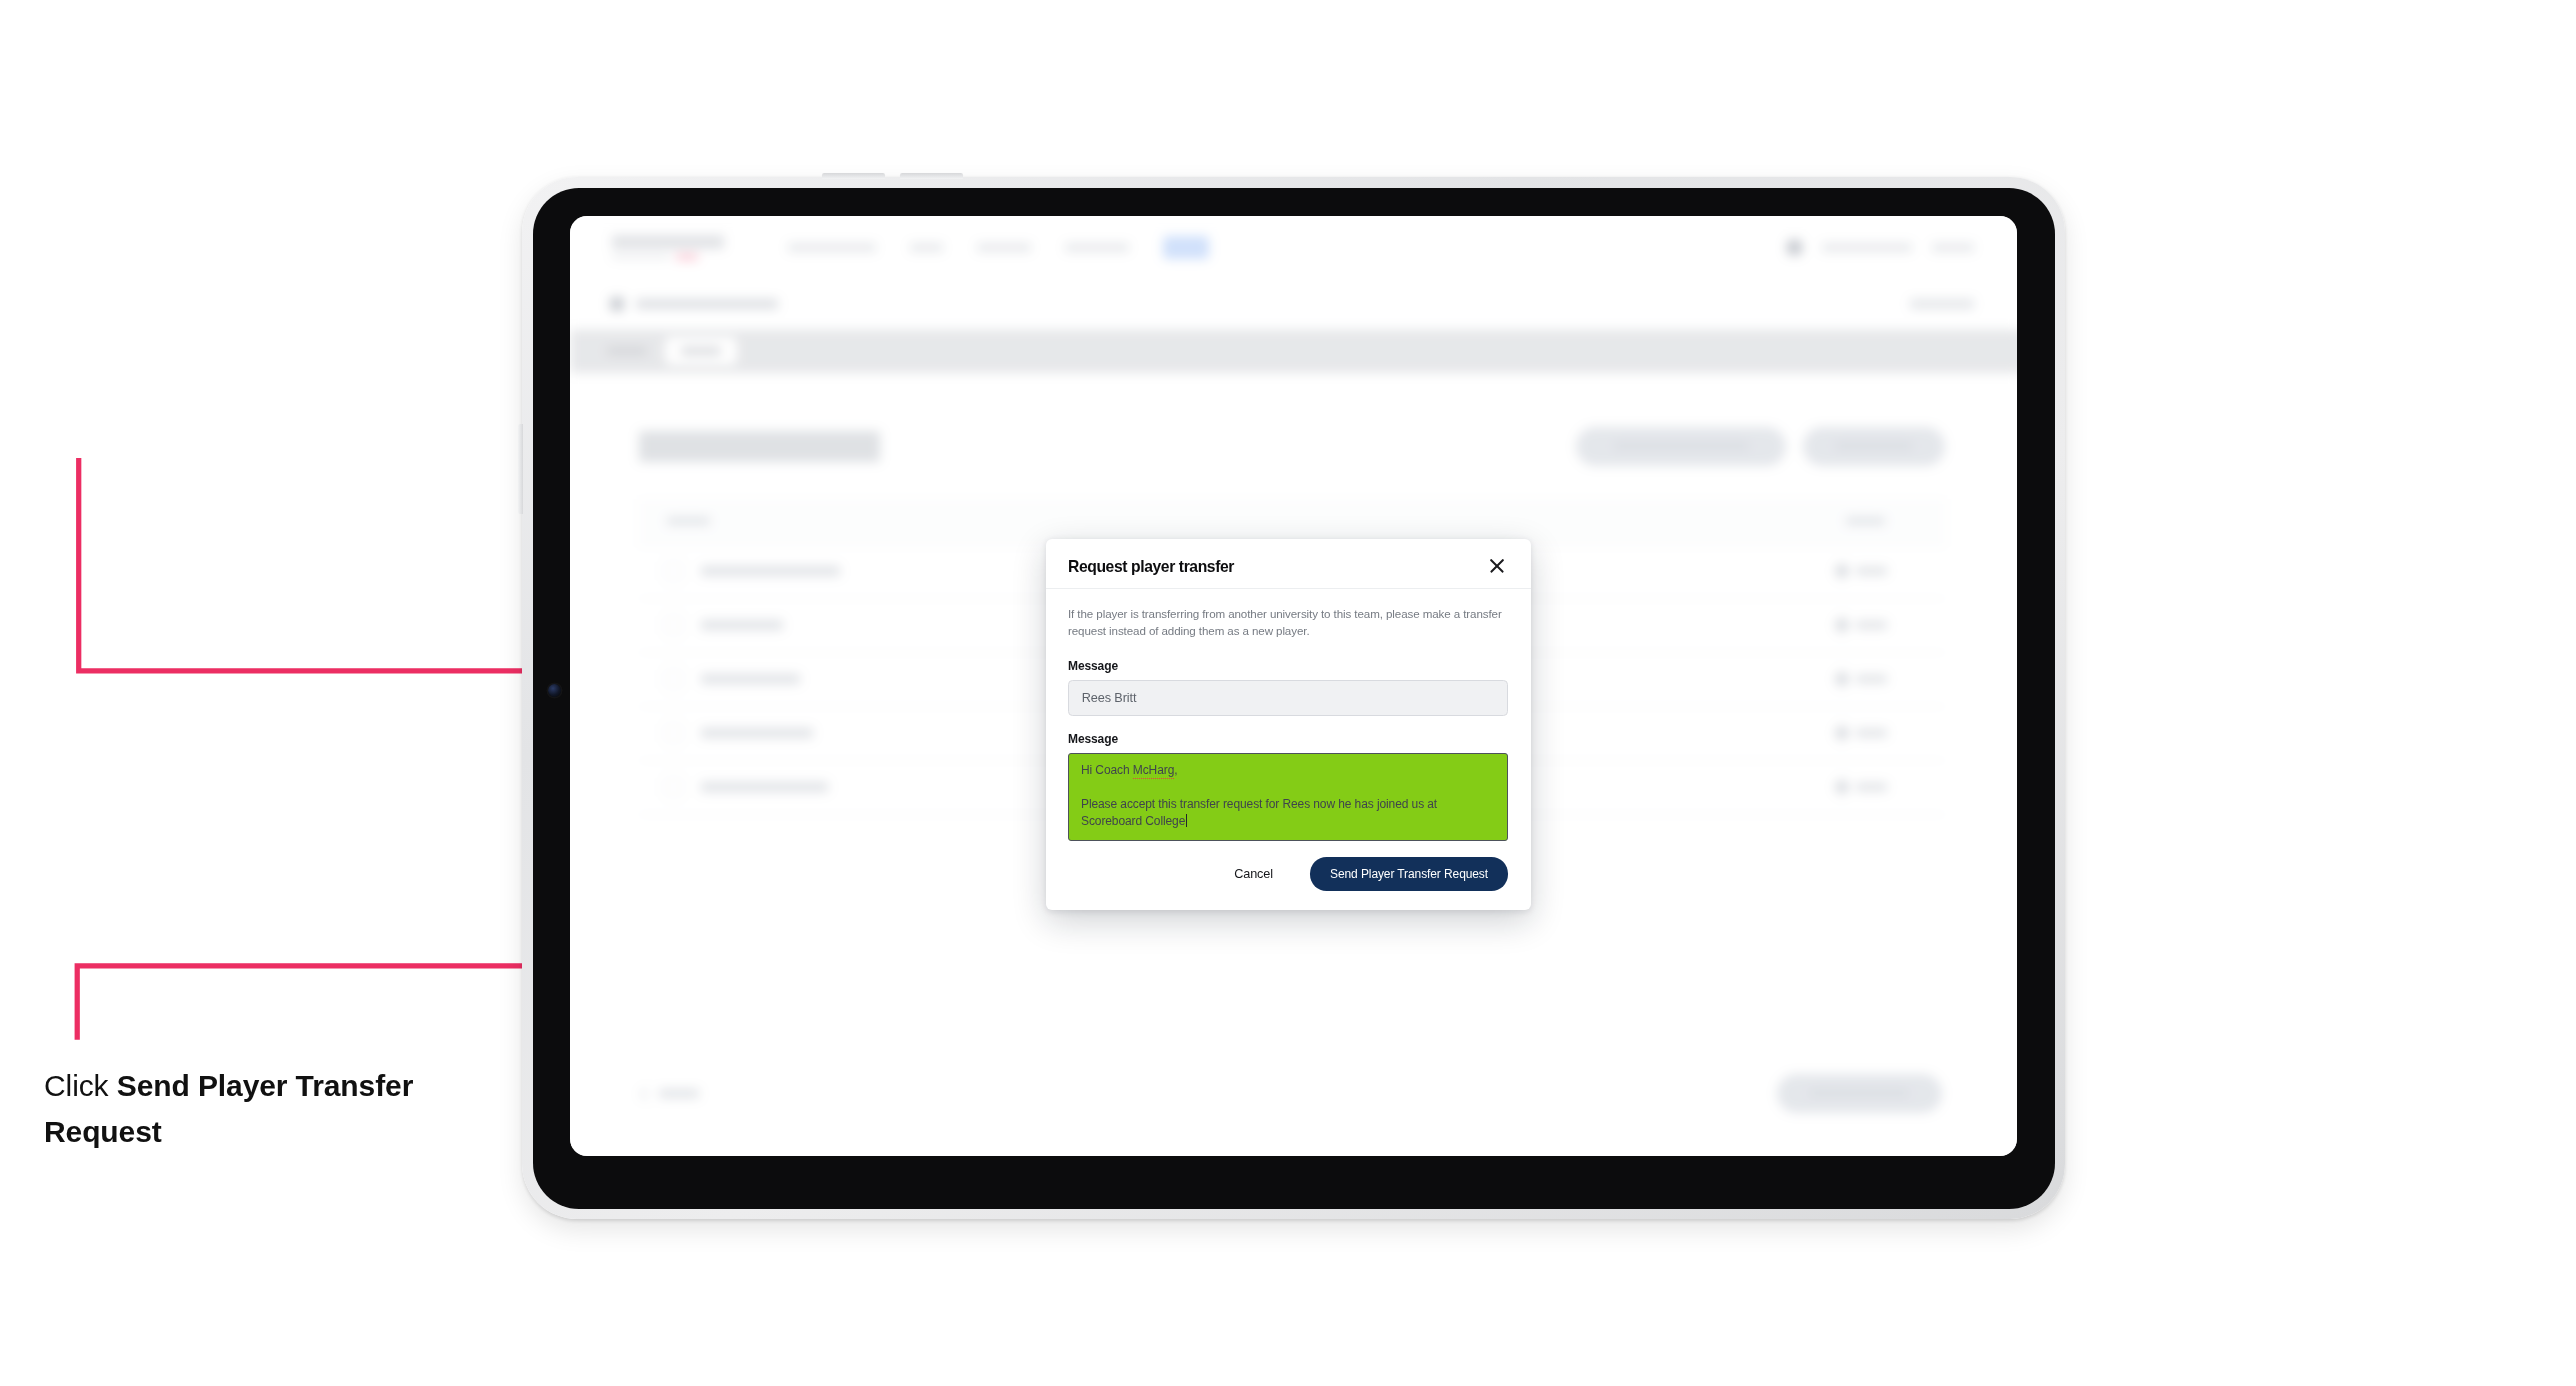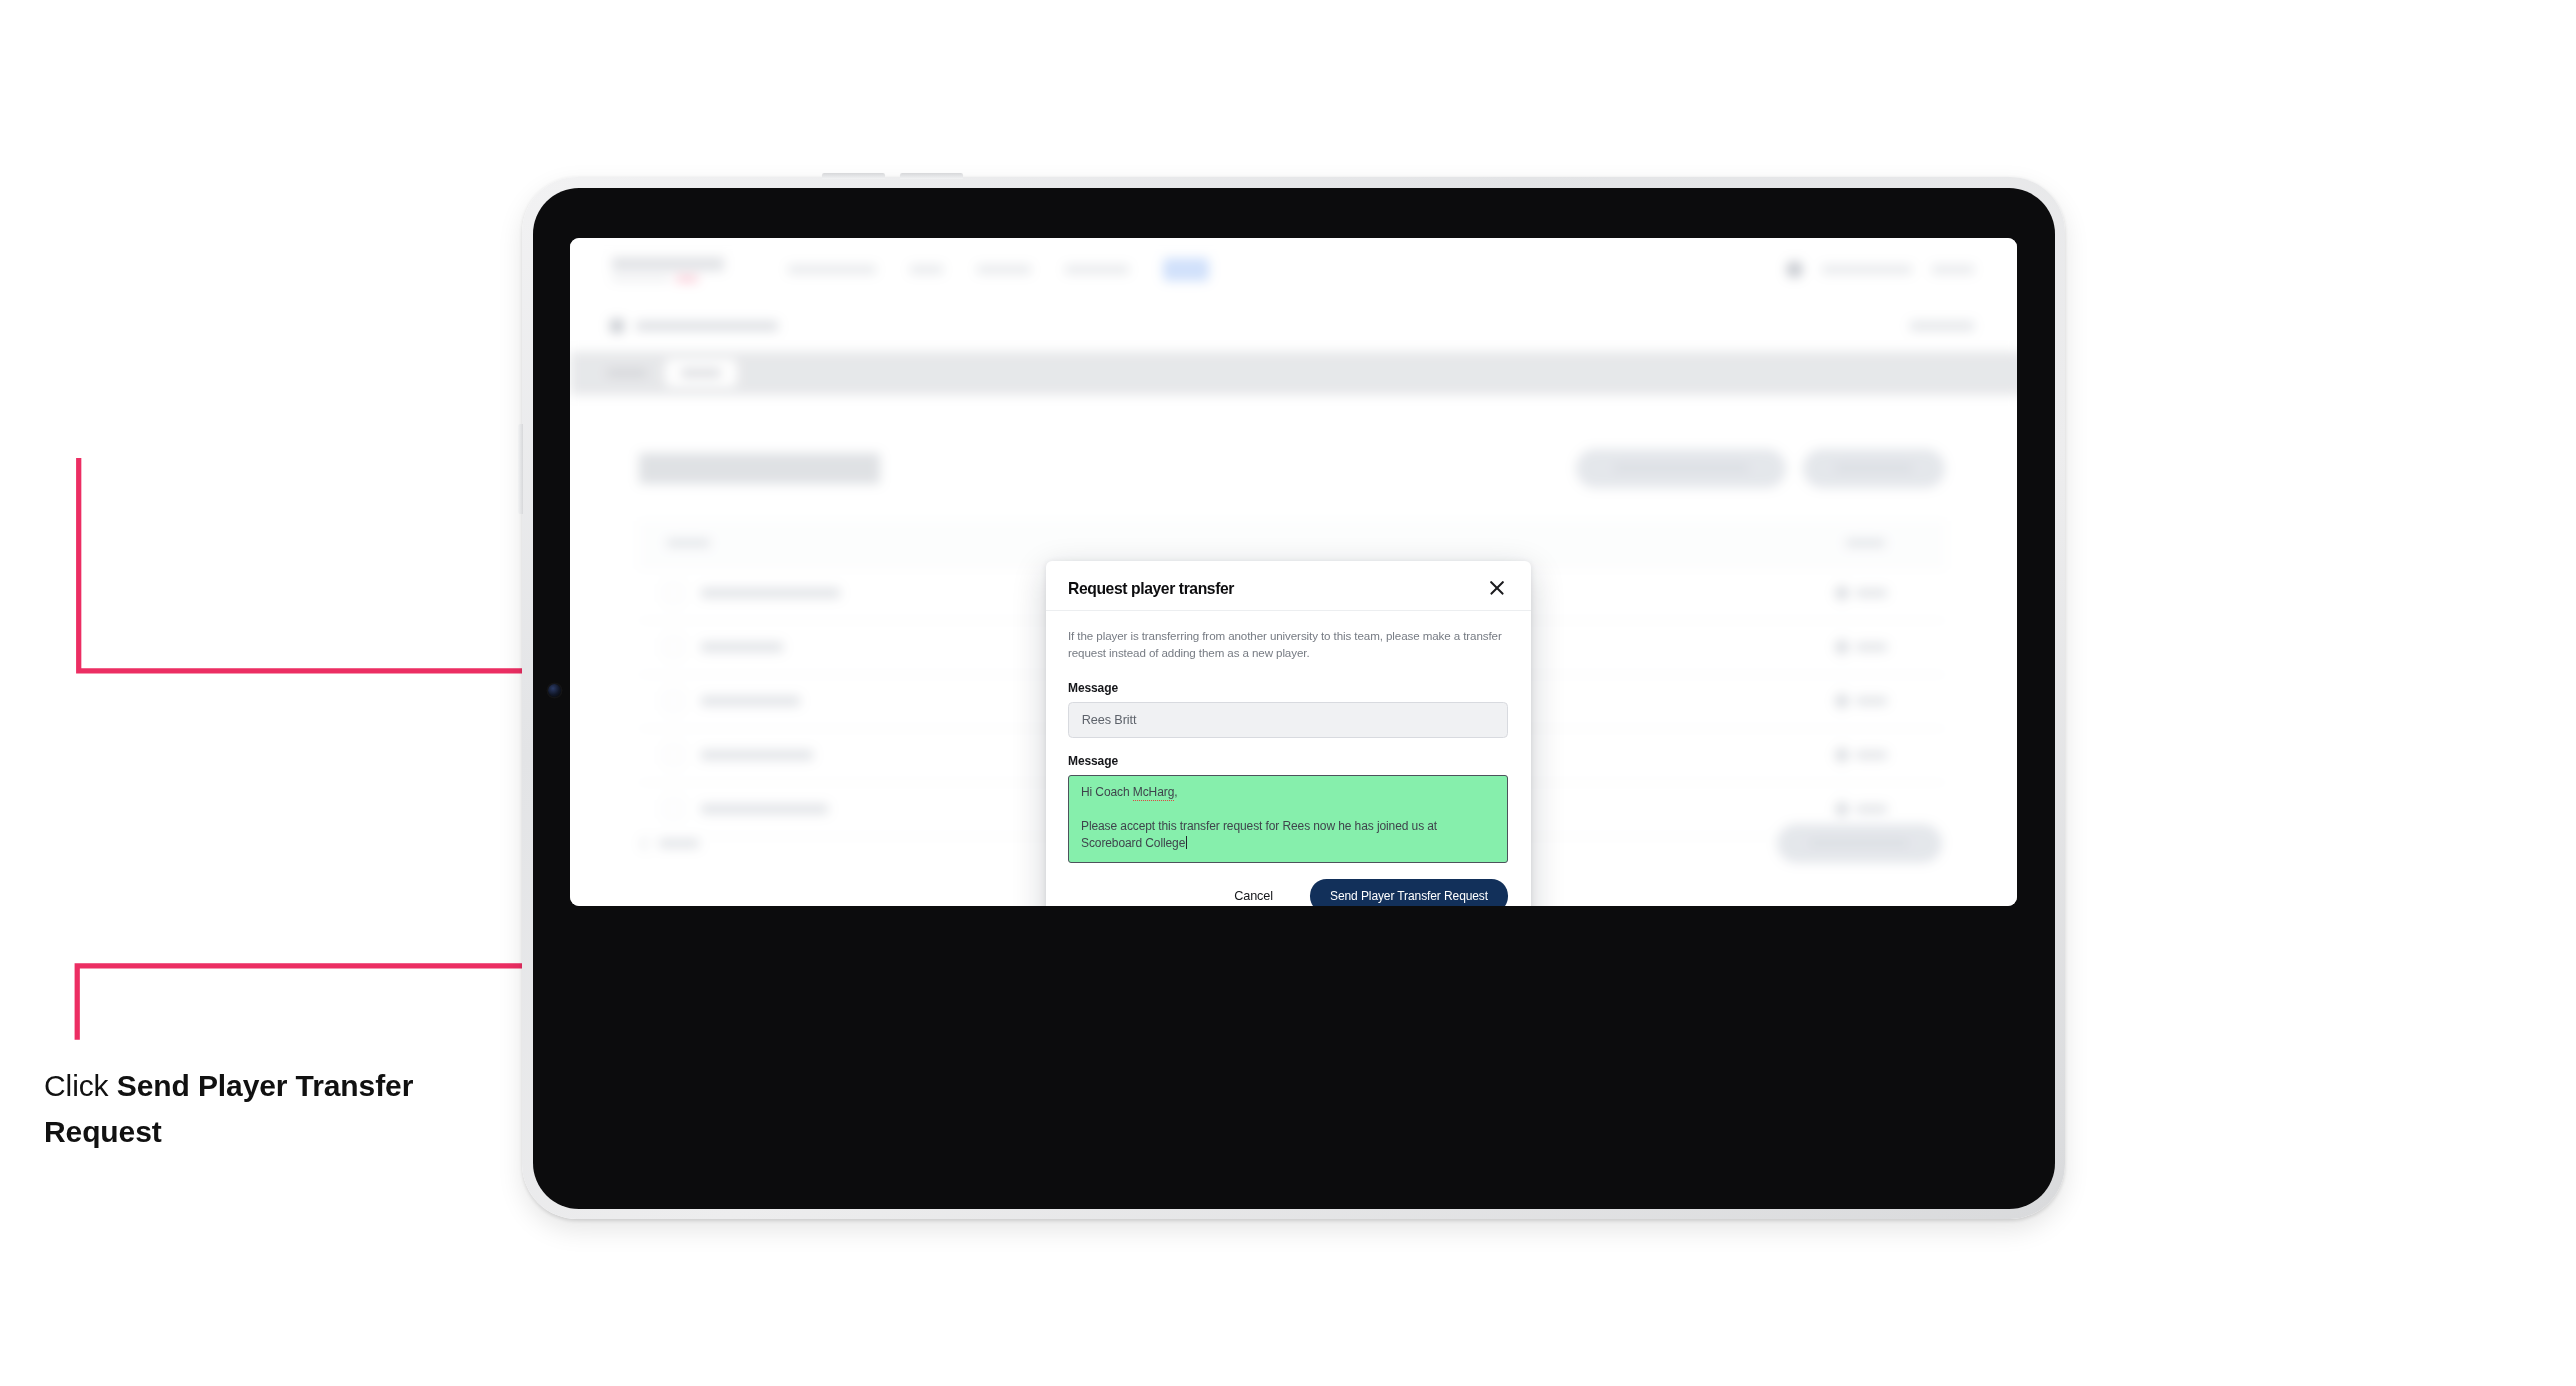--- a/index.html
+++ b/index.html
@@ -57,24 +57,24 @@
   }
   .device-bezel {
     position: absolute;
     left: 10.5px; top: 10.5px;
     right: 10.5px; bottom: 10.5px;
     border-radius: 46px;
     background: #0c0c0d;
   }
   .device-screen {
     position: absolute;
-    left: 37px; top: 50px;
+    left: 37px; top: 28px;
     width: 1447px;
-    height: 668px;
-    border-radius: 9px;
+    height: 940px;
+    border-radius: 17px;
     background: #ffffff;
     overflow: hidden;
   }
   .btn-vol {
     position: absolute;
     top: -3.7px;
     width: 63px; height: 6px;
     border-radius: 2.2px 2.2px 0 0;
     background: linear-gradient(180deg,#d7d8da,#f2f3f4);
   }
@@ -402,21 +402,21 @@
     color: #5e636b;
     letter-spacing: -0.1px;
     outline: none;
   }
   .field-gap { height: 16.5px; }
   .field-textarea {
     width: 100%;
     box-sizing: border-box;
     height: 88px;
     padding: 8.2px 12px;
-    background: #86efac;
+    background: #84cc16;
     border: 1px solid #4d525b;
     border-radius: 3px;
     font-family: "Liberation Sans", sans-serif;
     font-size: 12px;
     line-height: 1.42;
     color: #3f444c;
     letter-spacing: -0.1px;
     resize: none;
     outline: none;
     white-space: pre-wrap;

